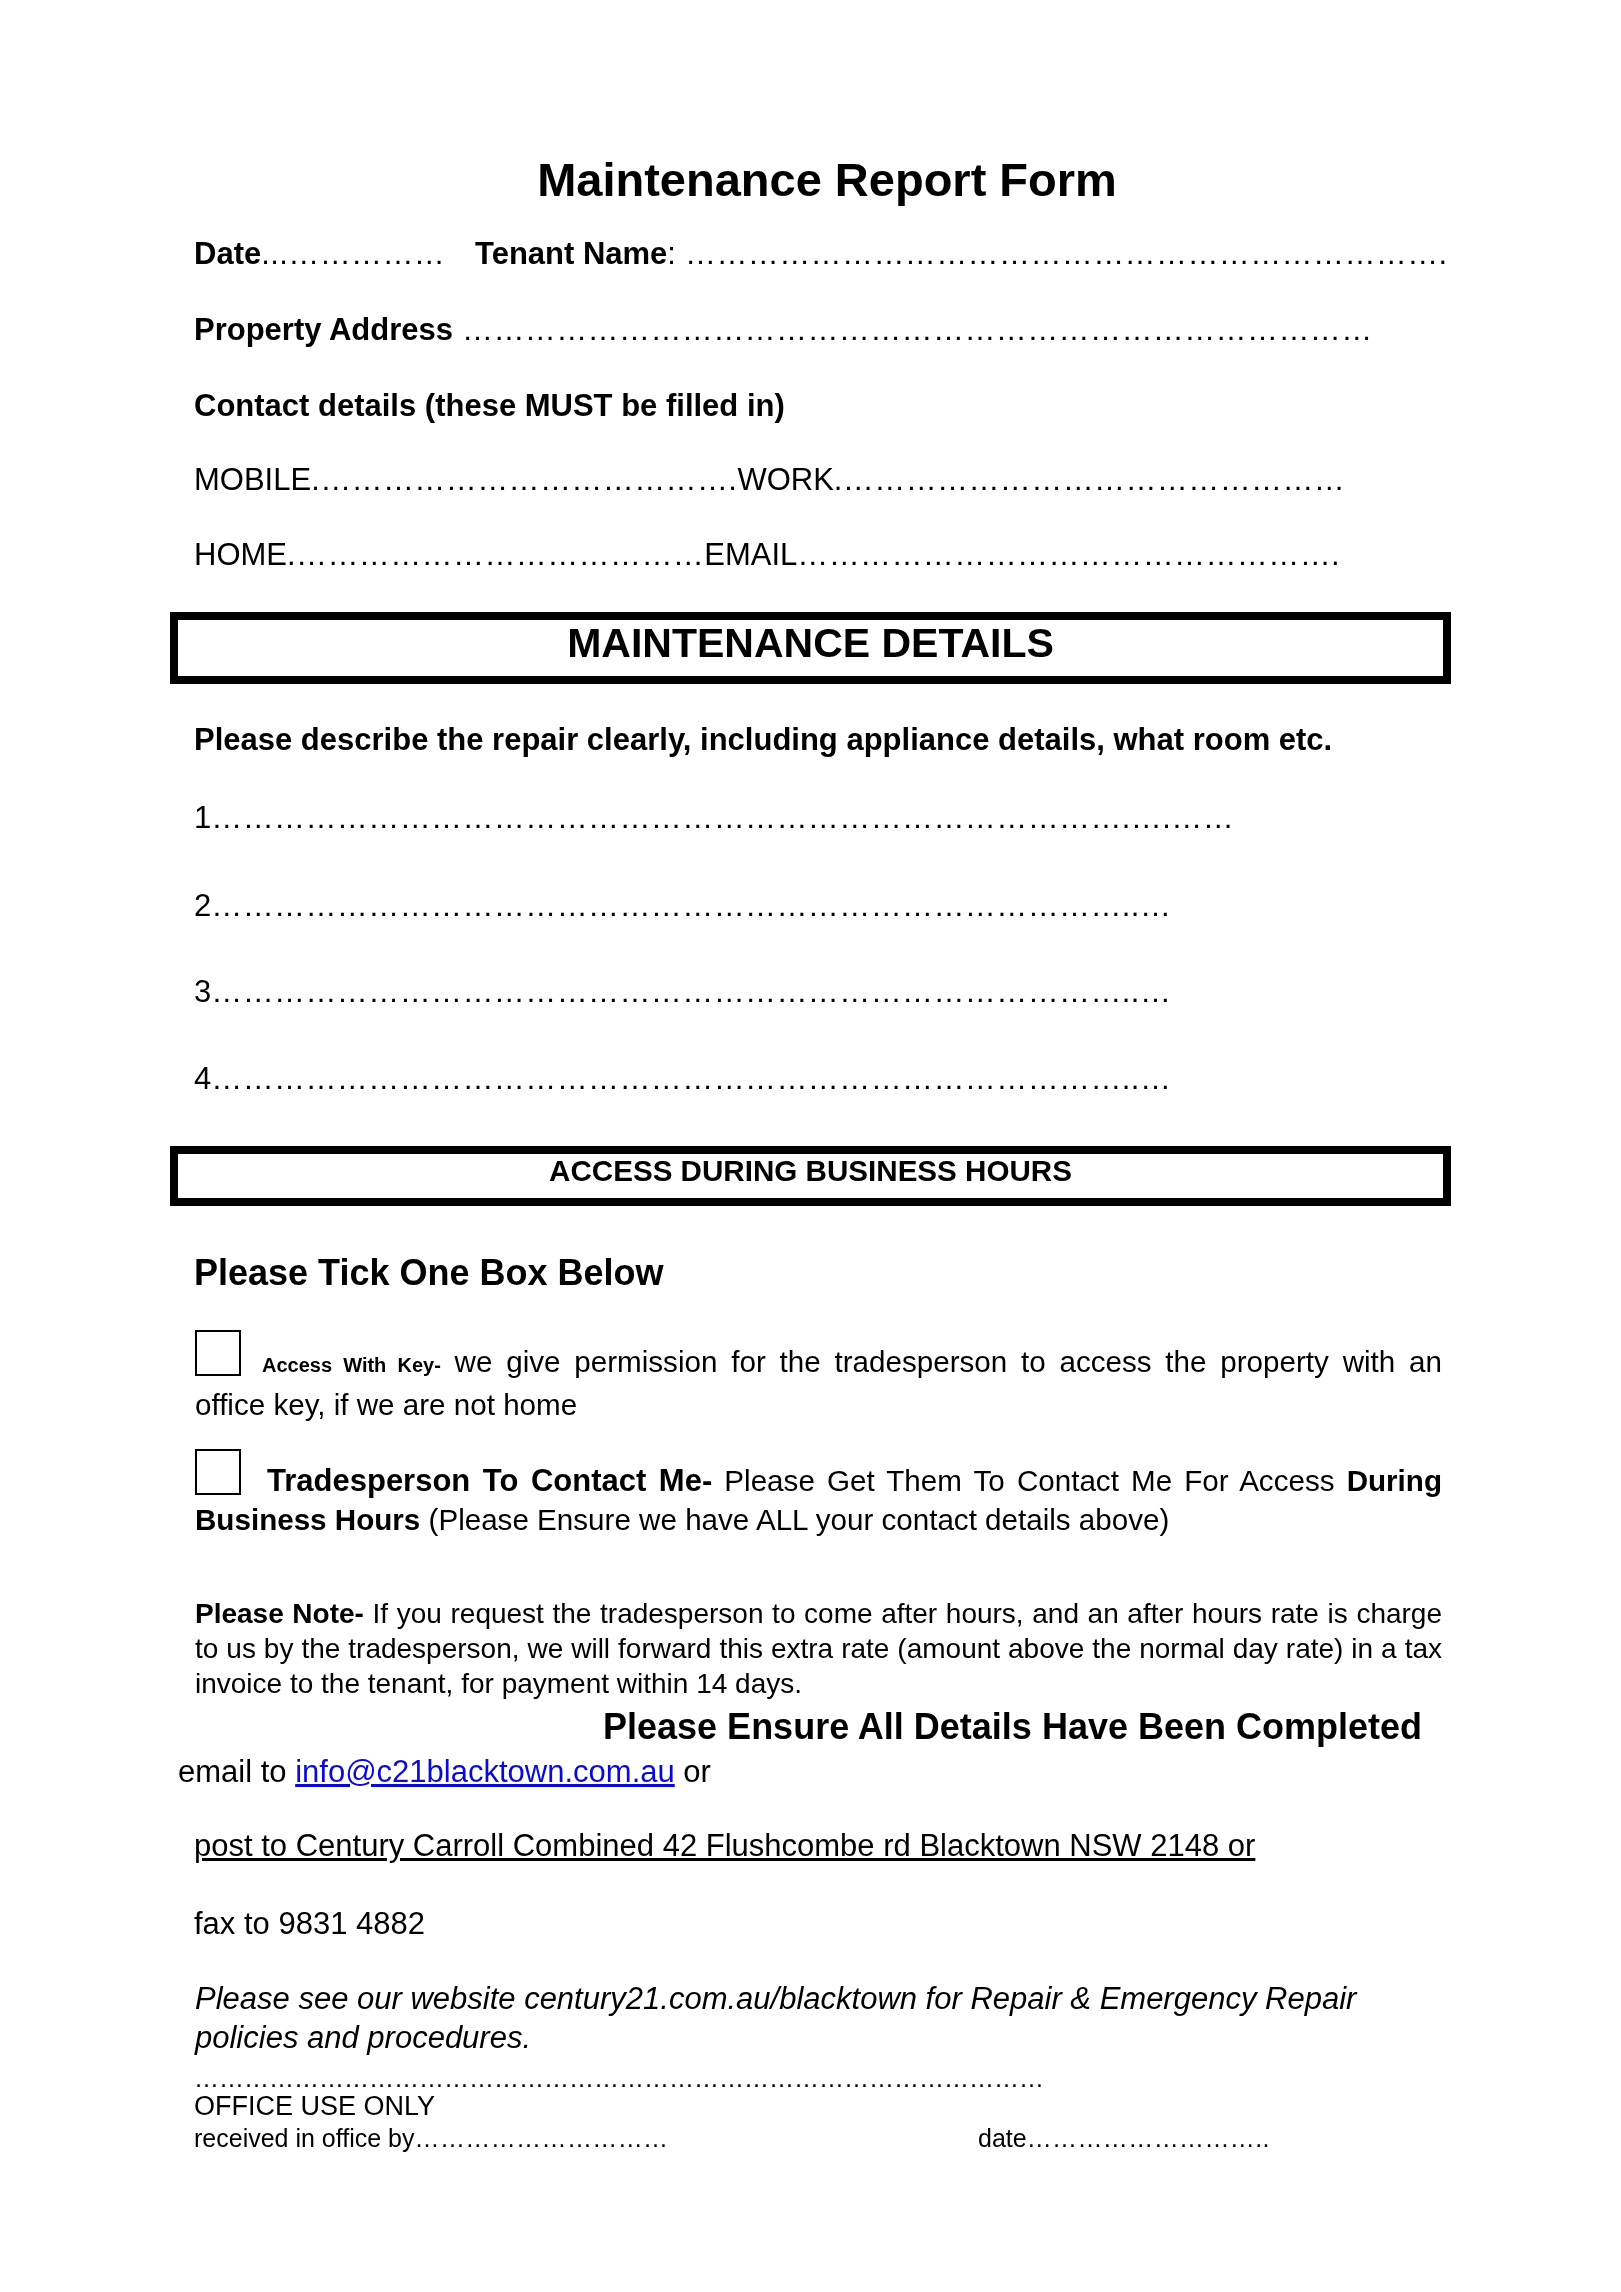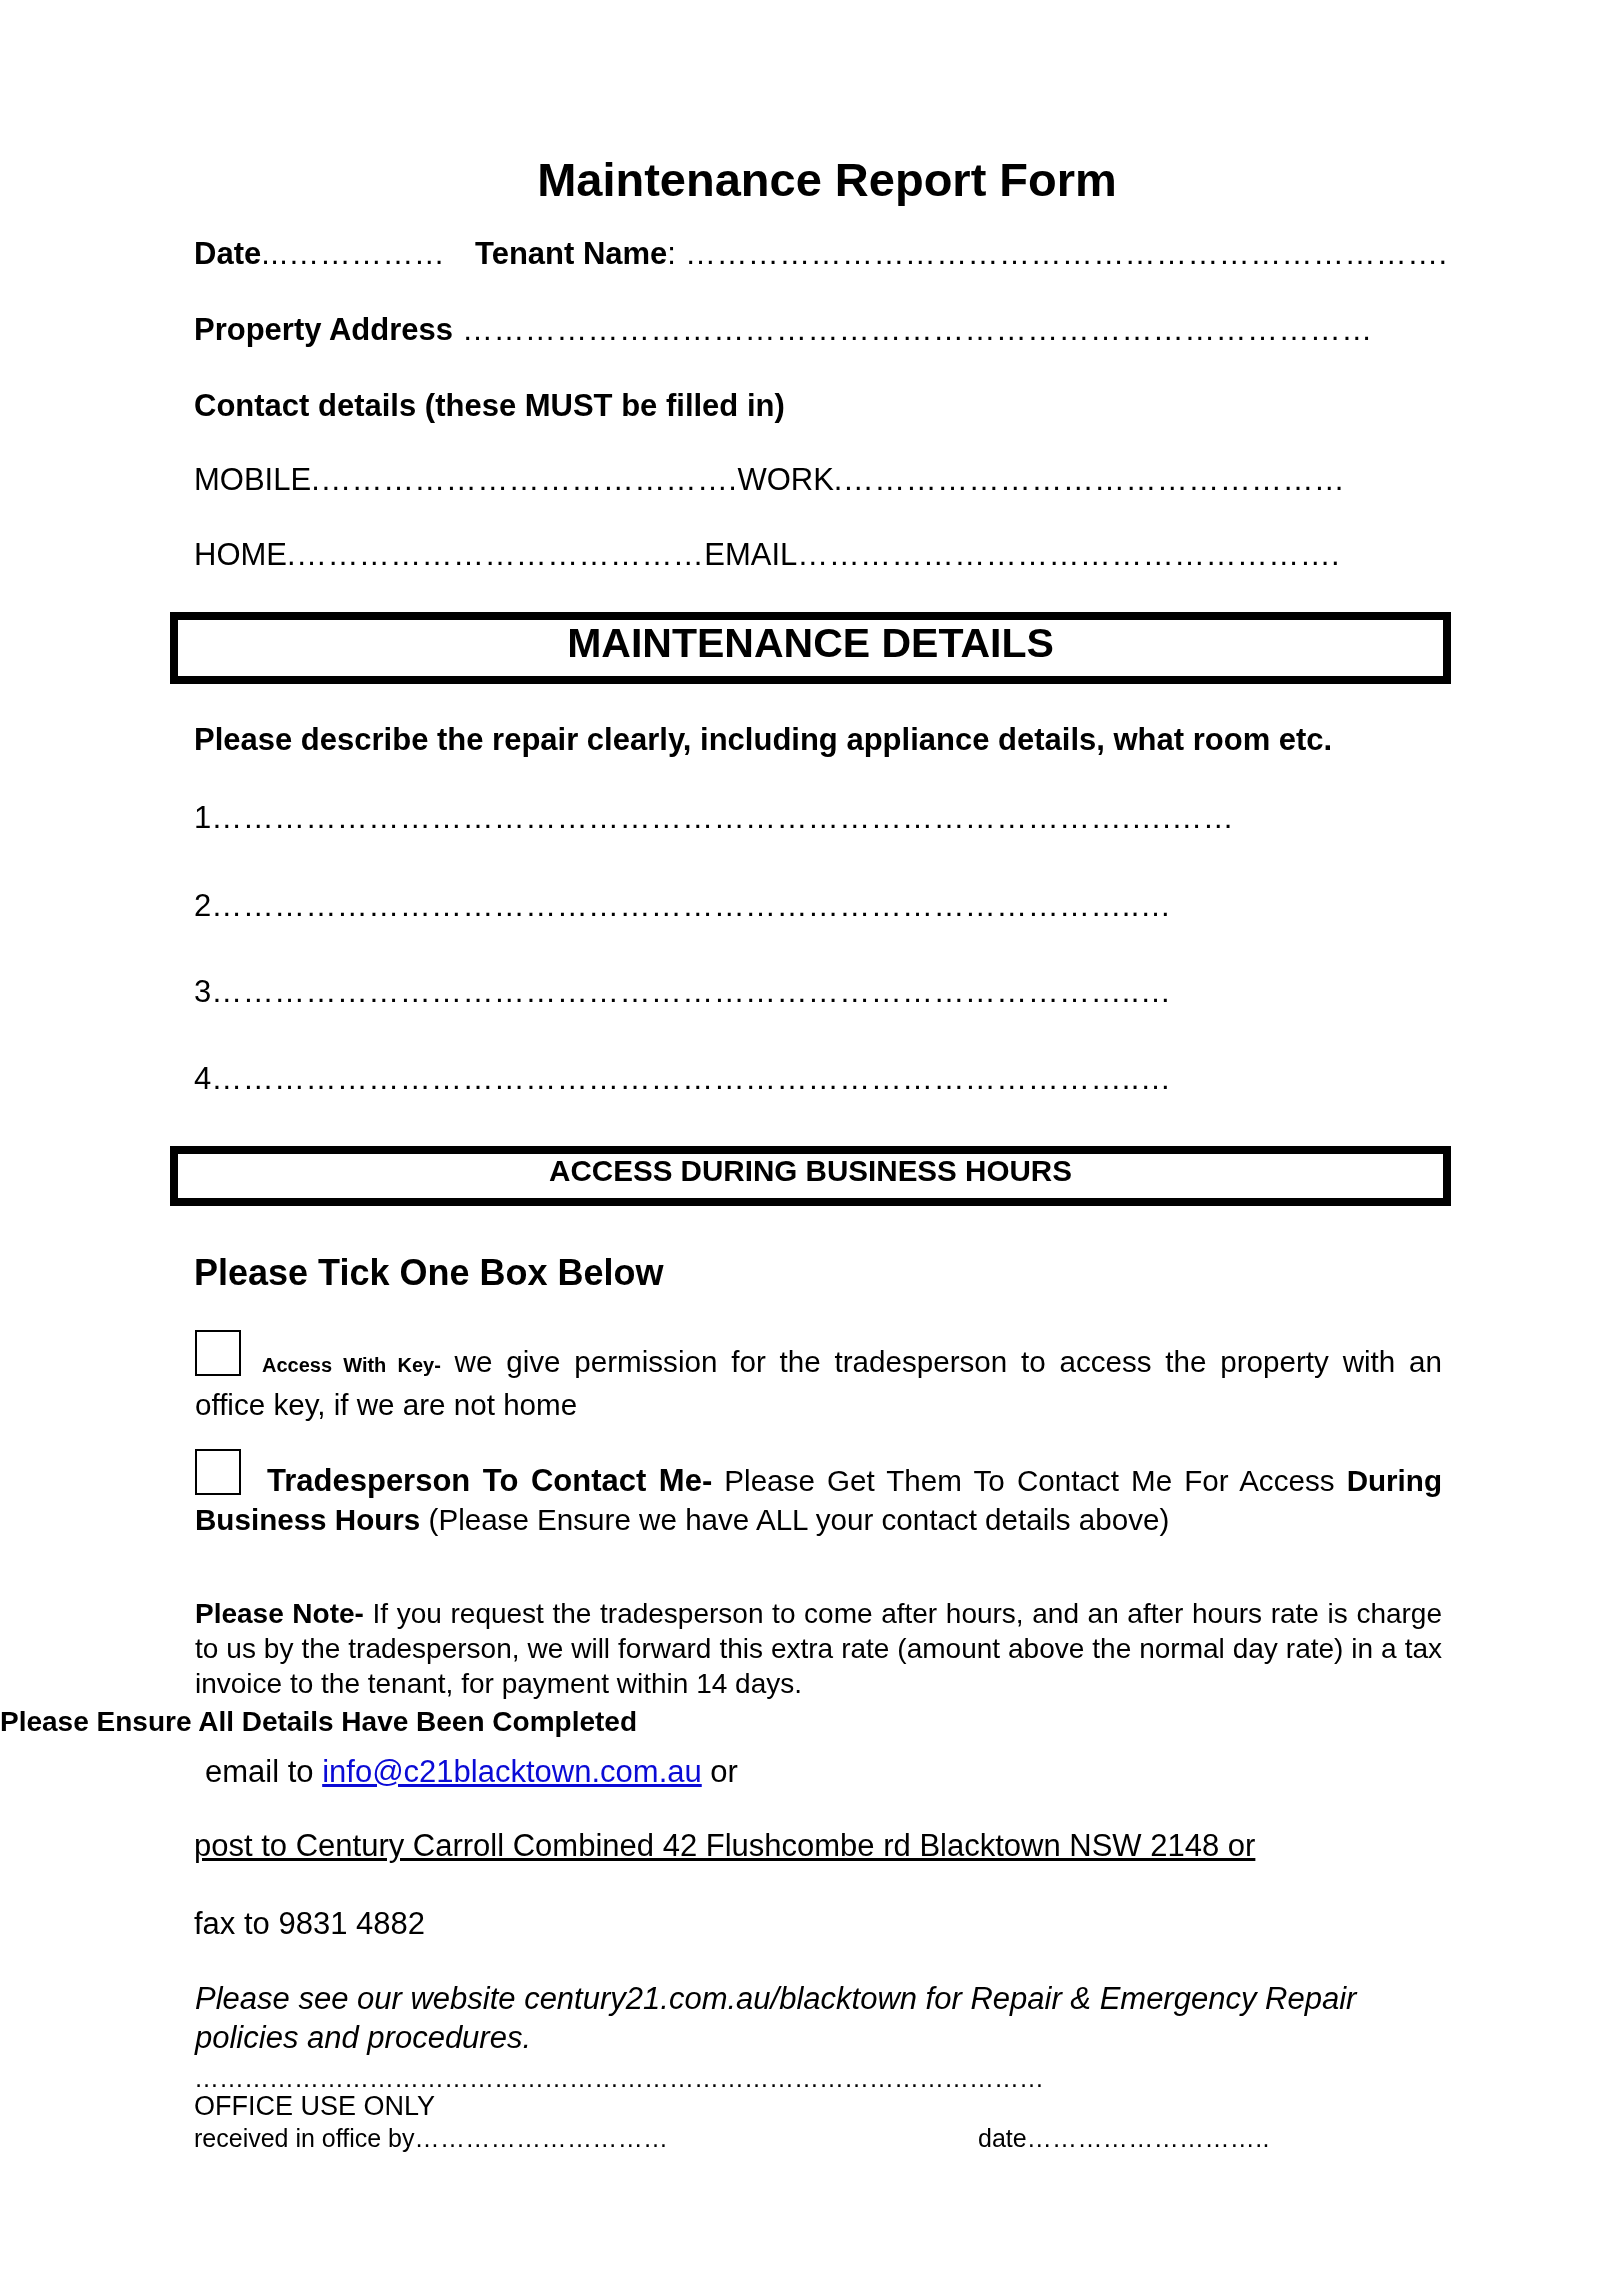--- a/index.html
+++ b/index.html
@@ -80,23 +80,23 @@
 
 <div class="checkbox" style="left:195px; top:1449px;"></div>
 <div class="para" style="top:1461px; font-size:29.6px; line-height:39px; text-indent:72px; white-space:normal;">
   <span class="b" style="font-size:31px;">Tradesperson To Contact Me-</span><span> Please Get Them To Contact Me For Access </span><span class="b">During Business Hours</span><span> (Please Ensure we have ALL your contact details above)</span>
 </div>
 
 <div class="para" style="top:1569px; font-size:28px; line-height:35px; white-space:normal;margin-top:27px;">
   <span class="b">Please Note-</span><span> If you request the tradesperson to come after hours, and an after hours rate is charge to us by the tradesperson, we will forward this extra rate (amount above the normal day rate) in a tax invoice to the tenant, for payment within 14 days.</span>
 </div>
 
-<div class="abs b" style="left:0; width:1422px; text-align:left; top:1706px; font-size:28px;">Please Ensure All Details Have Been Completed</div>
+<div class="abs b" style="left:0; width:1422px; text-align:right; top:1706px; font-size:36px;">Please Ensure All Details Have Been Completed</div>
 
-<div class="abs" style="left:205px; top:1754px; font-size:31px;">
+<div class="abs" style="left:178px; top:1754px; font-size:31px;">
   <span>email to </span><a class="link" href="#" style="color: rgb(10, 10, 214);">info@c21blacktown.com.au</a><span> or</span>
 </div>
 
 <div class="abs" style="left:194px; top:1828px; font-size:31px;text-decoration:underline;">post to Century Carroll Combined 42 Flushcombe rd Blacktown NSW 2148 or</div>
 
 <div class="abs" style="left:194px; top:1906px; font-size:31px;">fax to 9831 4882</div>
 
 <div class="para" style="top:1979px; font-size:31px; line-height:39px; font-style:italic; white-space:normal; text-align:left;">Please see our website century21.com.au/blacktown for Repair &amp; Emergency Repair policies and procedures.</div>
 
 <div class="abs" style="left:194px; top:2064px; font-size:25px;">…………………………………………………………………………………………</div>

